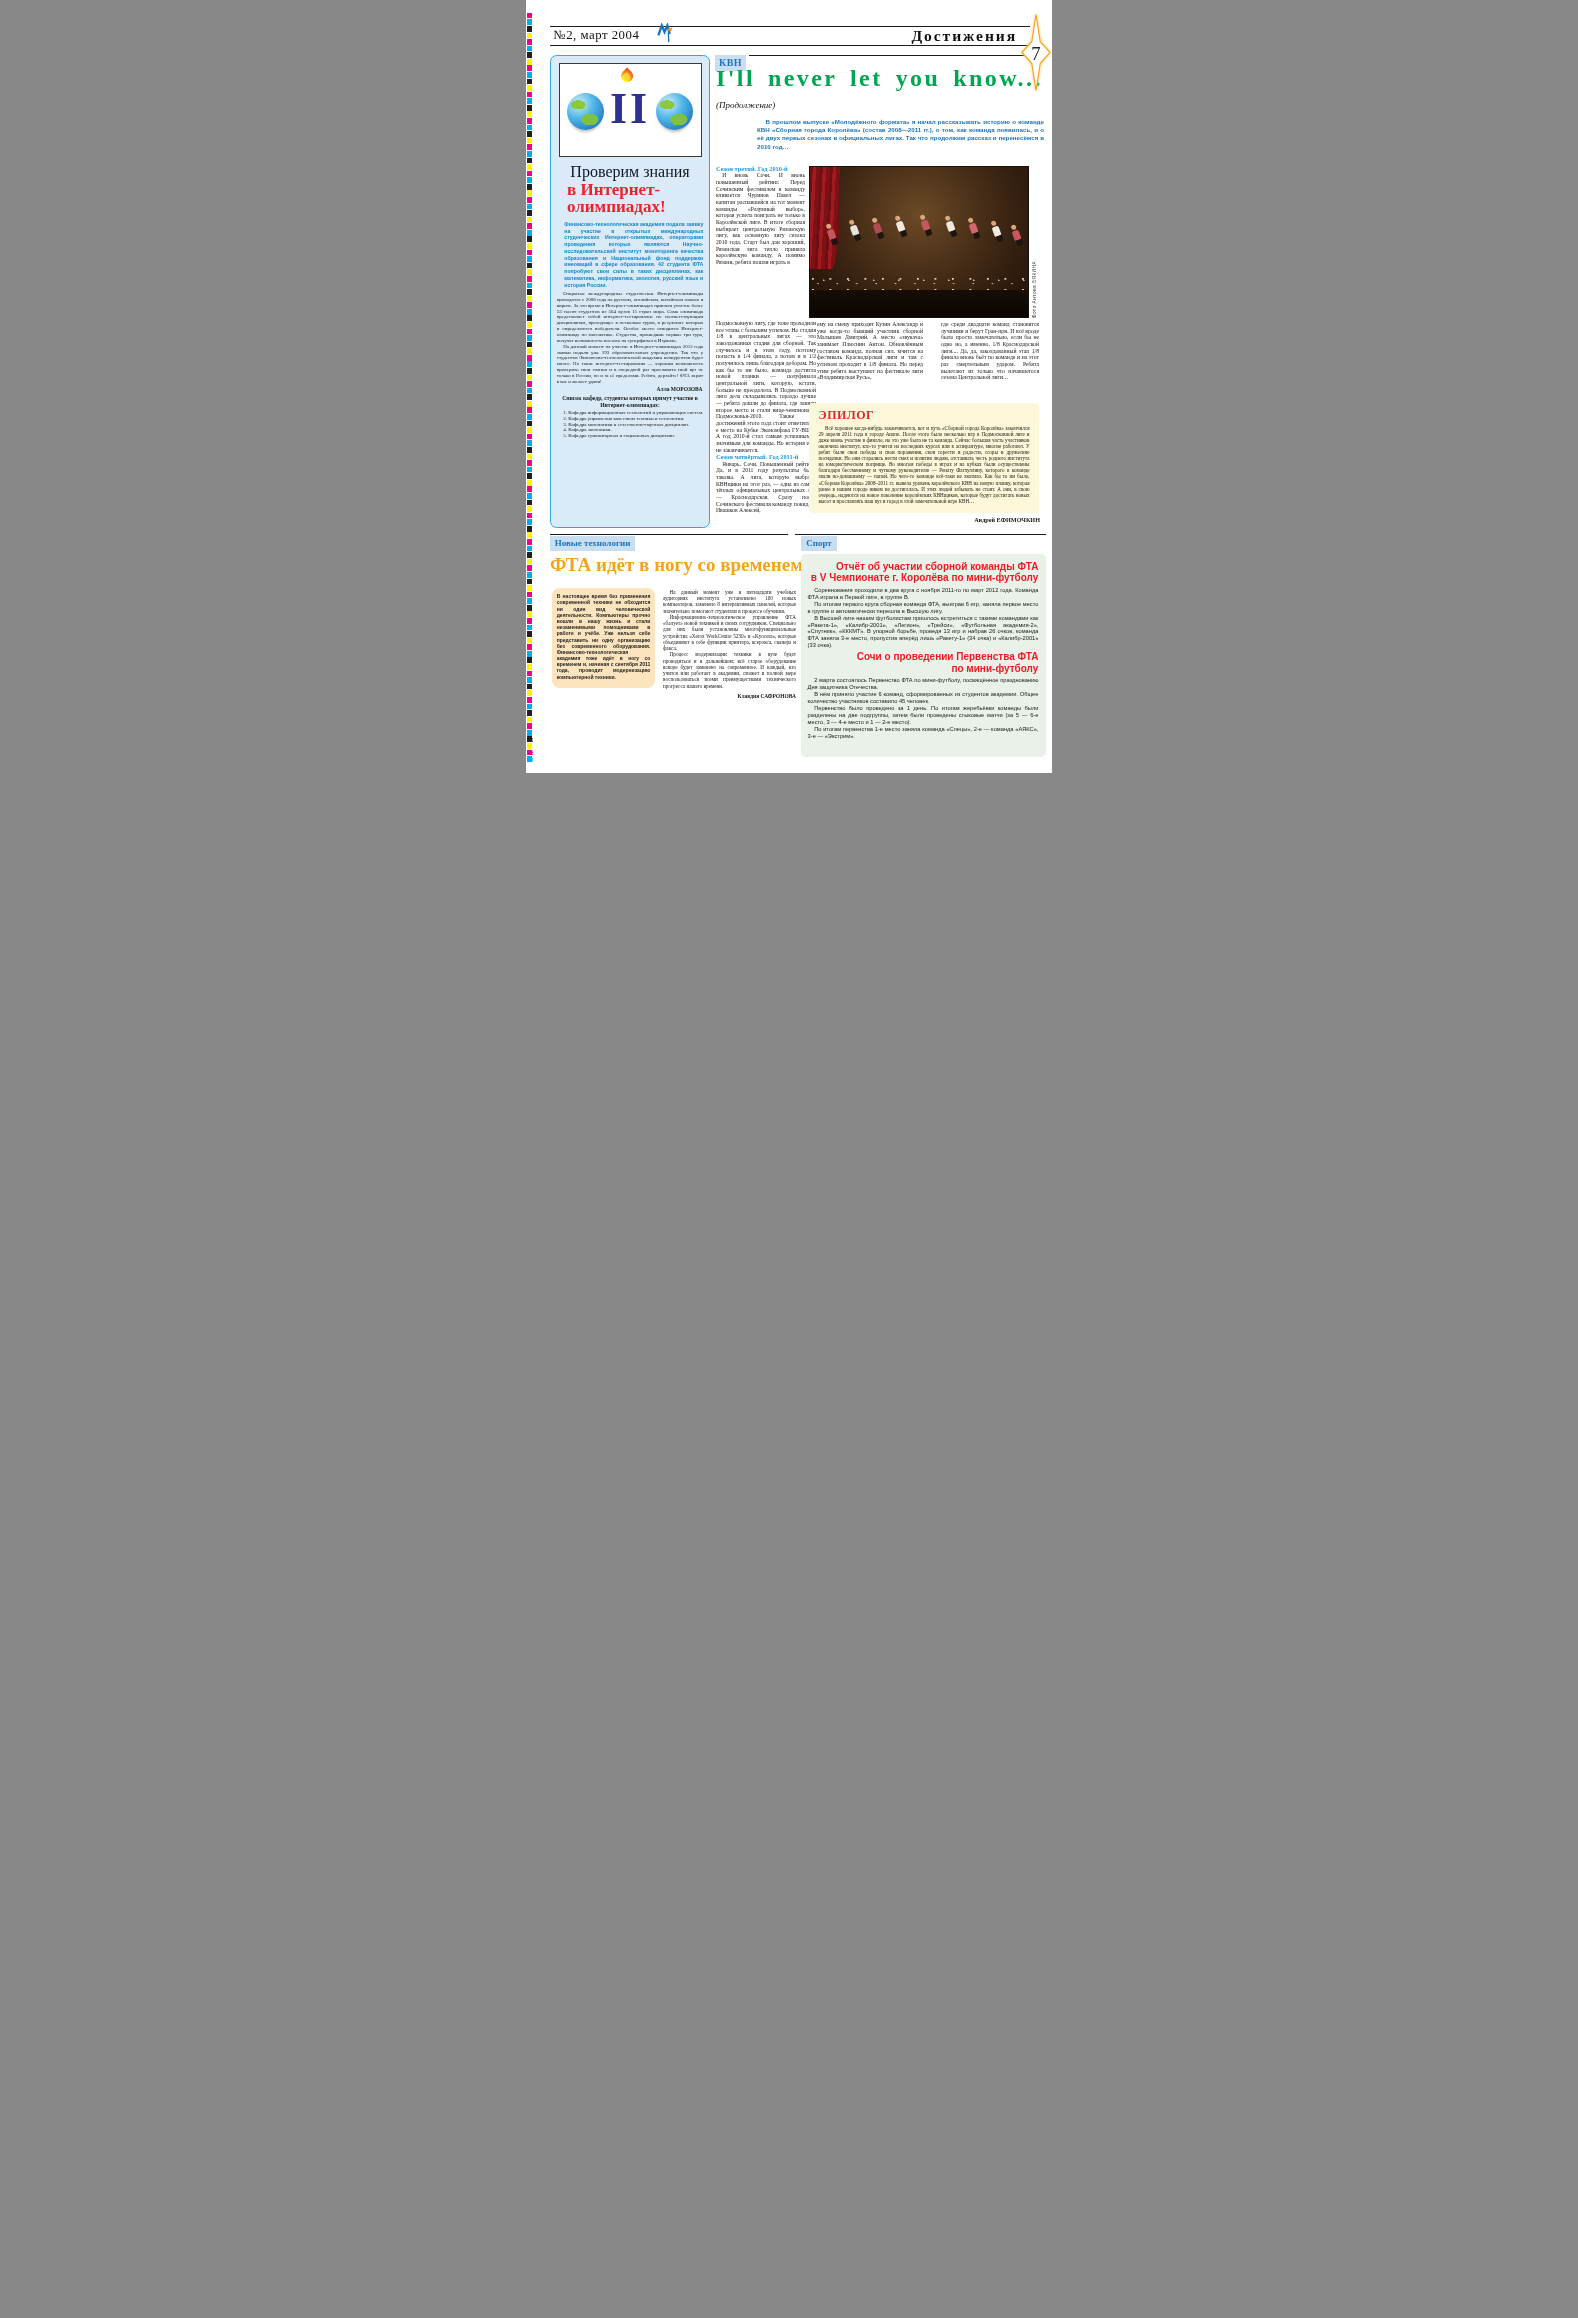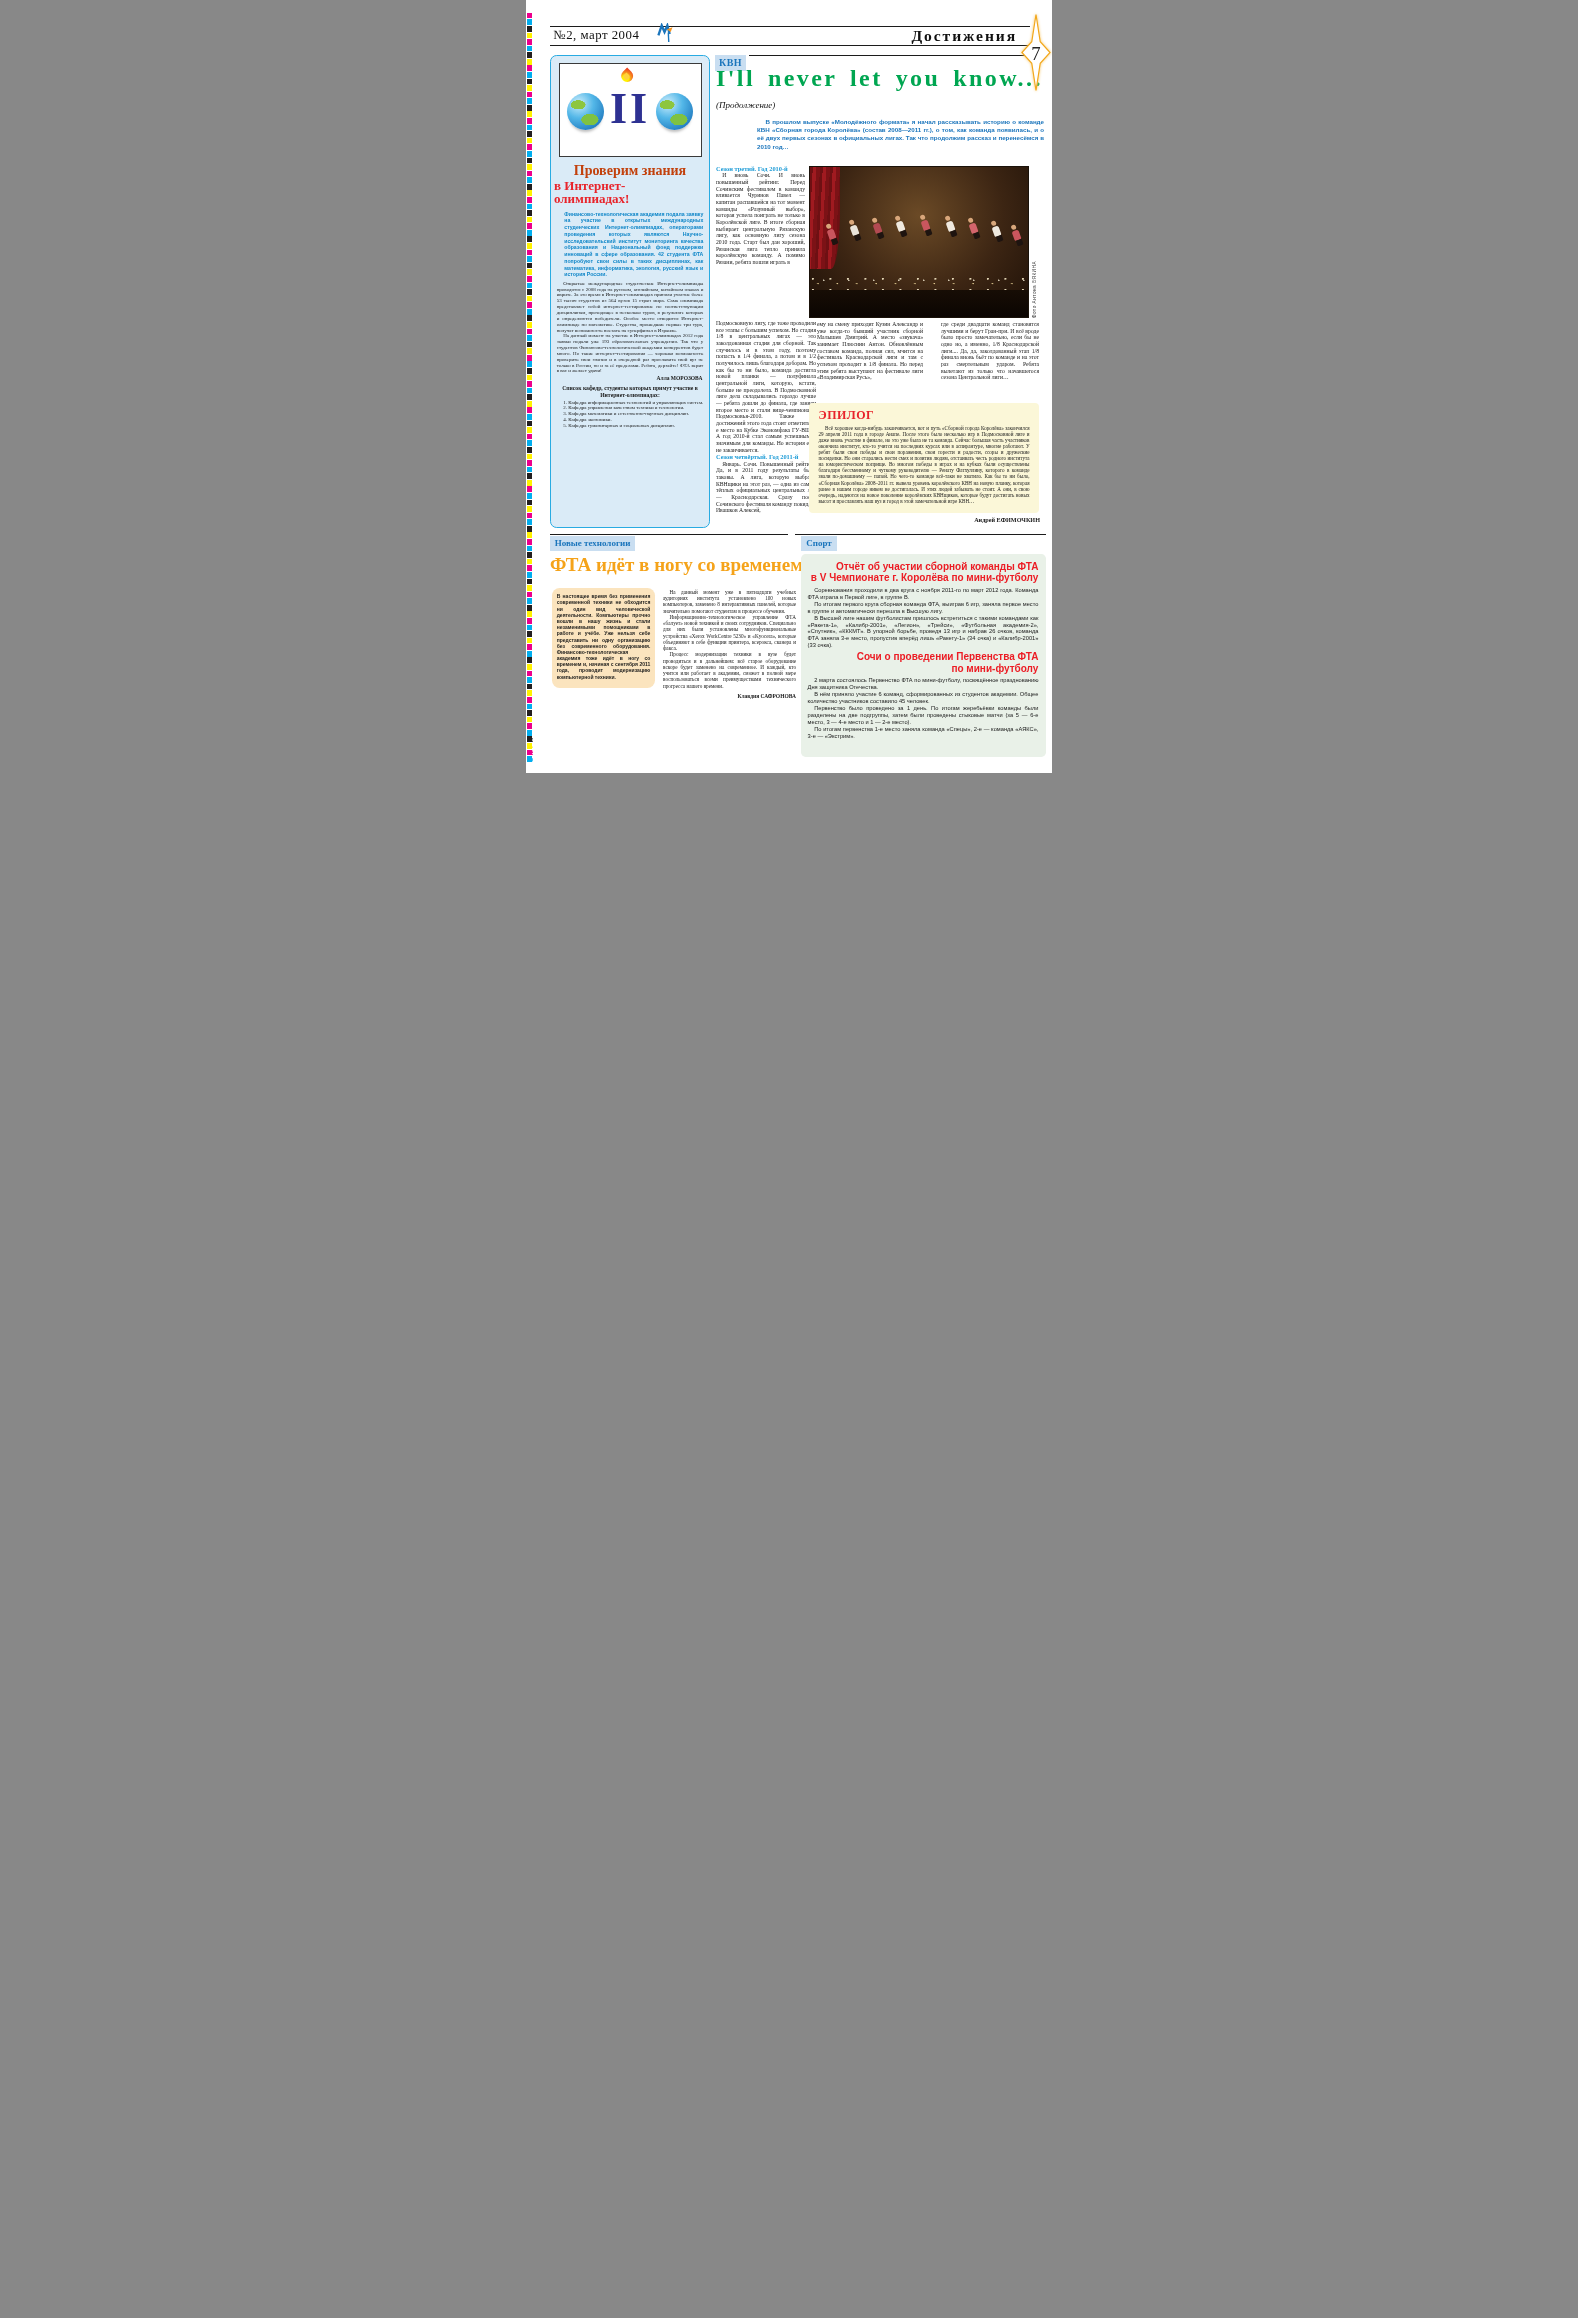--- a/index.html
+++ b/index.html
@@ -37,22 +37,22 @@
            box-shadow:0 3.8px 2.8px -1.9px rgba(0,0,0,.25); }
   .globe-l { left:7.6px; } .globe-r { right:7.6px; }
   .oly-numeral { position:absolute; left:0; right:0; top:23px; text-align:center;
                  font:bold 44px "Liberation Serif", serif; color:#2e3192; line-height:1;
                  letter-spacing:2.8px; }
   .flame { position:absolute; left:61px; top:5.7px; width:12.3px; height:12.3px;
            background:radial-gradient(circle at 55% 75%, #fff200 0 28%, #f7941d 50%, #ef4123 90%);
            border-radius:0 50% 50% 50%; transform:rotate(45deg); }
   .flame:after { content:""; position:absolute; left:3.3px; top:4.3px; width:5.7px; height:5.7px;
                  background:#ffd23d; border-radius:0 50% 50% 50%; }
-  .oly-title { margin-top:5.7px; text-align:center; font-weight:bold; font-size:14px; color:#c2410c; }
-  .oly-title-red { padding-left:3px; font-weight:bold; font-size:13px; line-height:1.04; color:#e8242b; }
+  .oly-title { margin-top:5.7px; text-align:center; font-weight:normal; font-size:16px; color:#0f172a; }
+  .oly-title-red { padding-left:16px; font-weight:bold; font-size:17px; line-height:1.04; color:#e8242b; }
   .oly-lede { margin:4.7px 5.7px 2.8px 13.3px; font:bold 5.2px/1.3 "Liberation Sans", sans-serif;
               color:#0f86c8; text-align:justify; }
   .oly-body { margin:1.9px 5.7px 0 5.7px; font-size:5px; line-height:1.17; text-align:justify; }
   .oly-body p { text-indent:6.6px; }
   .oly-author { margin:0.9px 6.6px 0 0; text-align:right; font-weight:bold; font-size:5.5px; }
   .oly-list-title { margin:3.8px 8.5px 0.9px; text-align:center; font-weight:bold; font-size:5.7px; line-height:1.2; }
   .oly-list { margin:0.9px 5.7px 0; font-size:5px; line-height:1.17; text-align:justify; }
   .oly-list p { text-indent:6.6px; }
   
   .label { position:absolute; background:#c9def1; color:#1b75bc; text-align:center;

